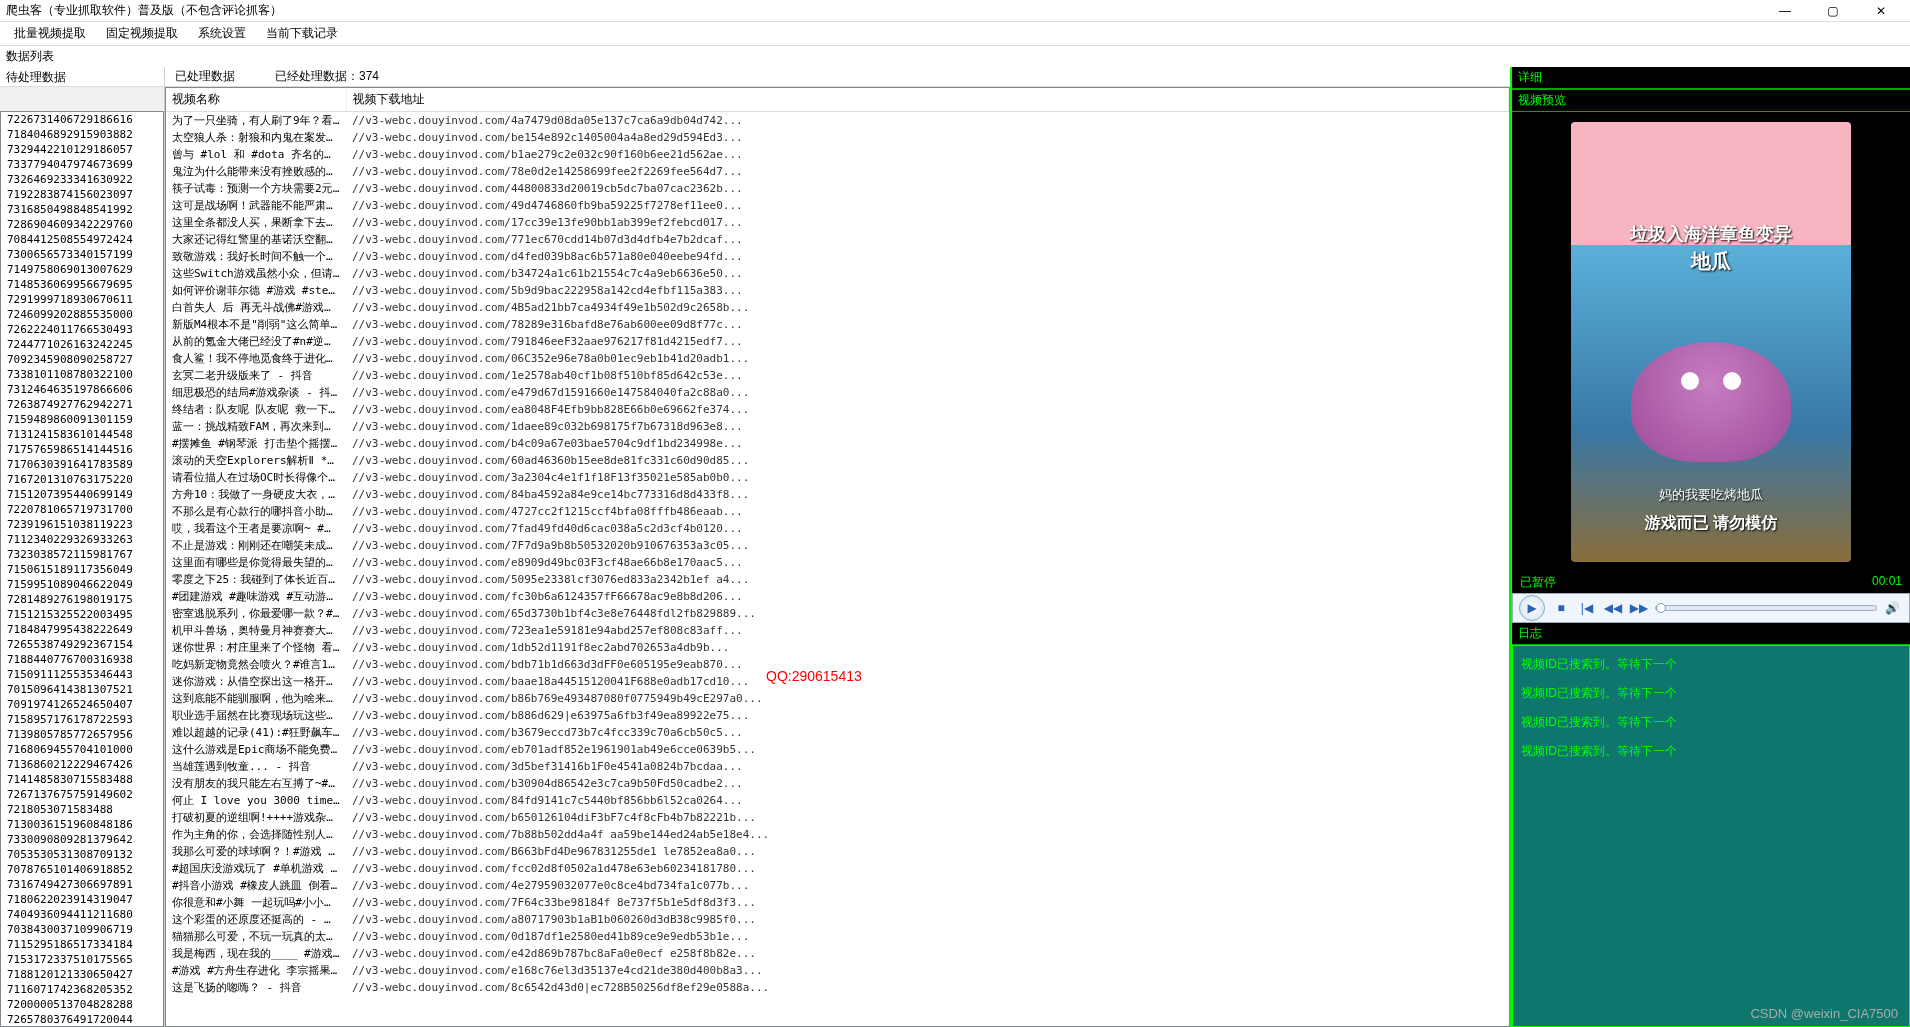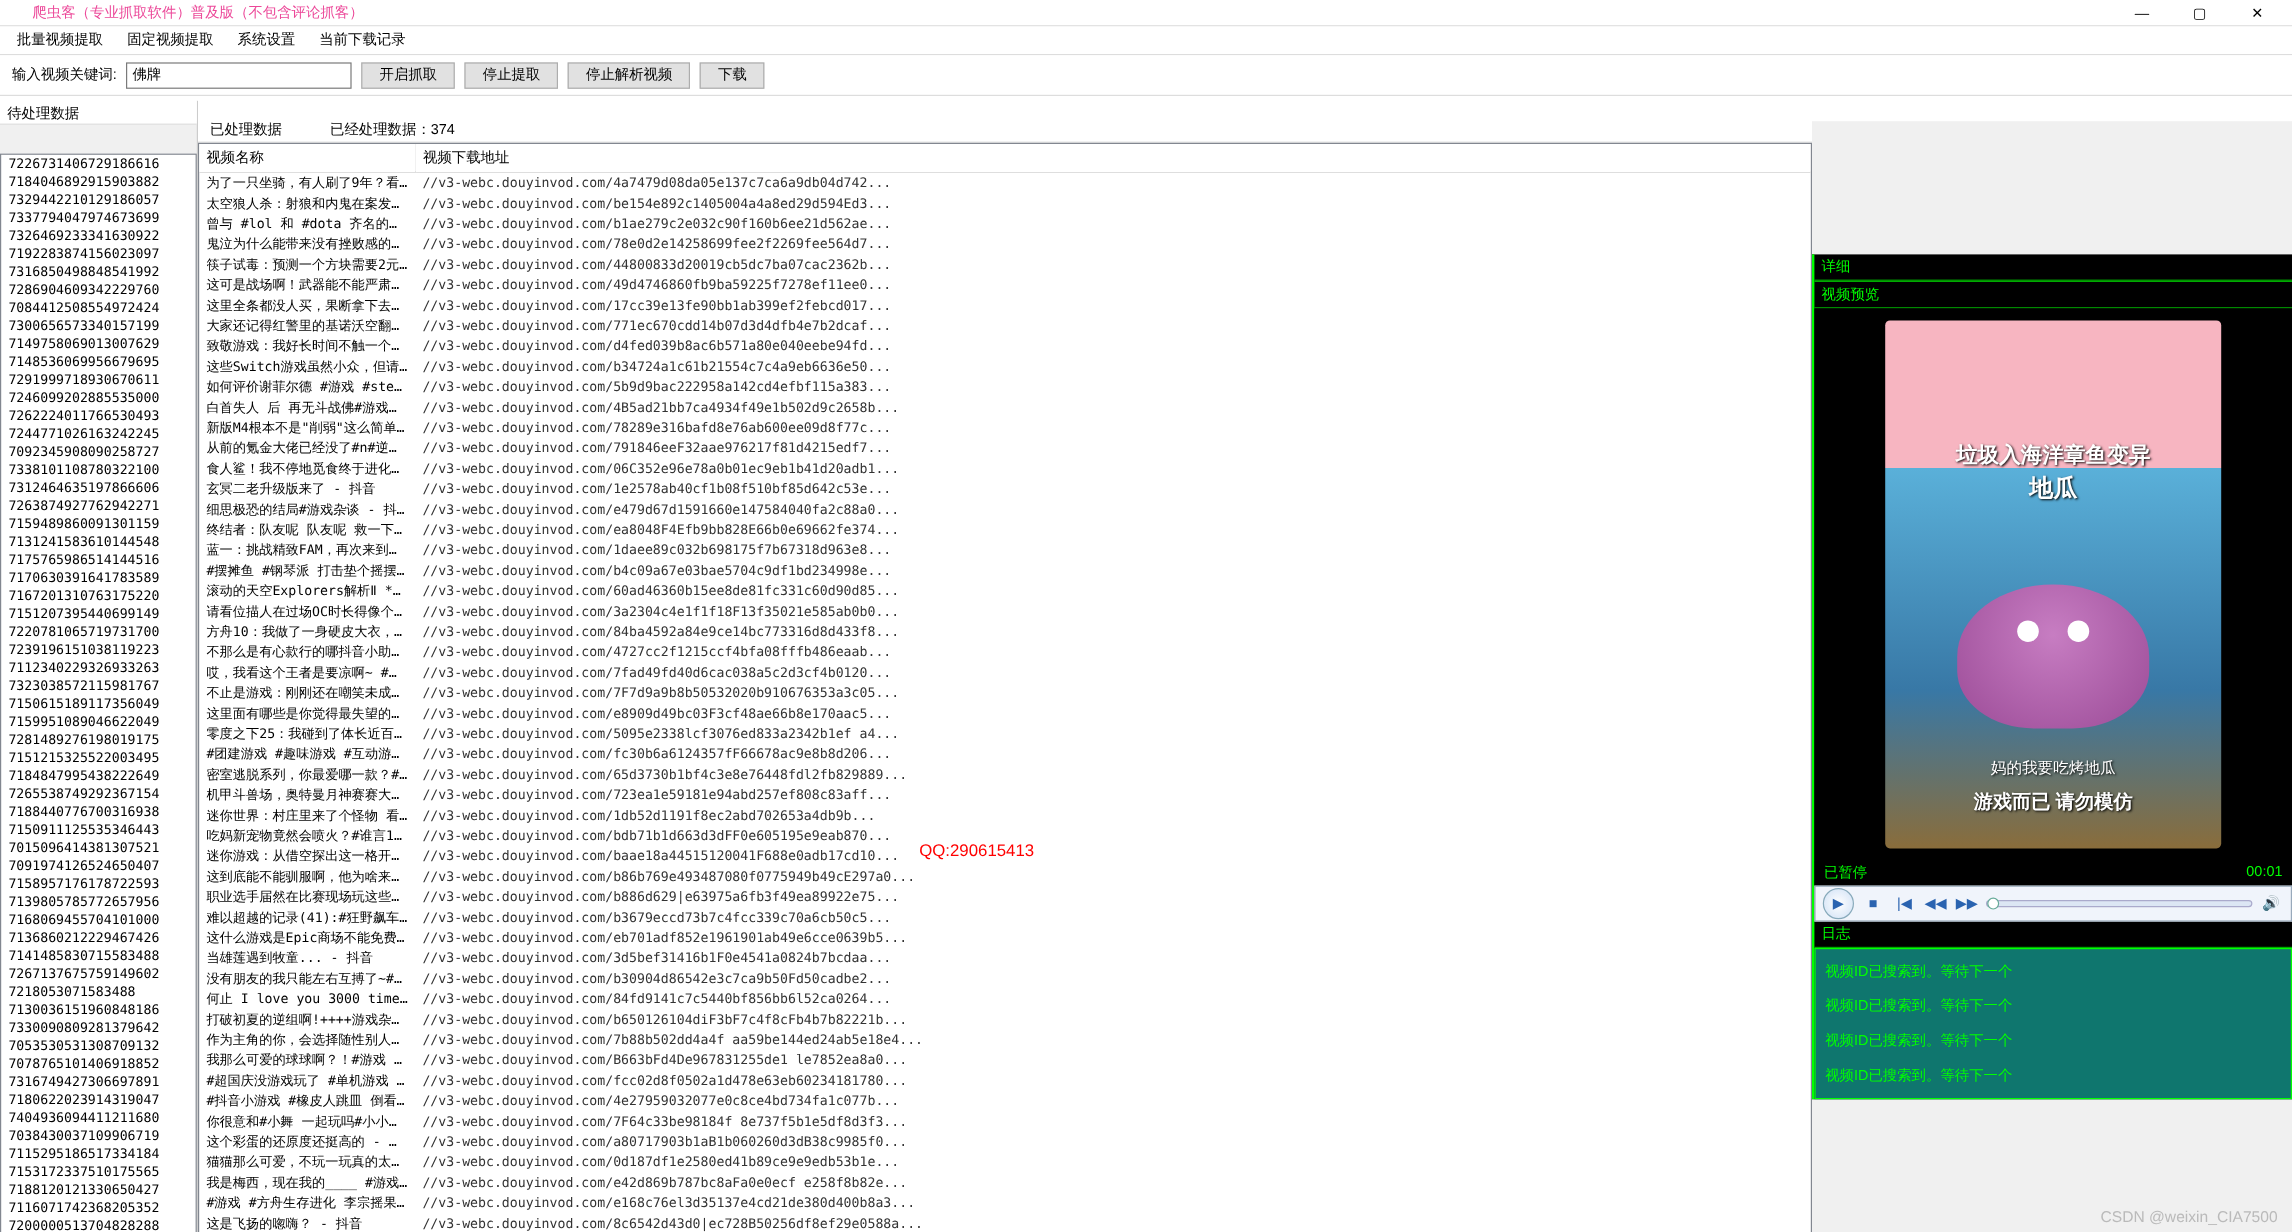--- a/index.html
+++ b/index.html
@@ -1,29 +1,29 @@
 <!DOCTYPE html>
 <html><head>
 <meta charset="utf-8">
 <style>
 * { margin: 0; padding: 0; box-sizing: border-box; font-family: "Microsoft YaHei", SimSun, sans-serif; font-size: 12px; }
 body { background: #f0f0f0; overflow: hidden; }
 .window { width: 1910px; height: 1027px; display: flex; flex-direction: column; background: #f0f0f0; }
 .titlebar { height: 22px; display: flex; align-items: center; padding: 0 6px; background: #fff; border-bottom: 1px solid #ddd; }
-.titlebar .title { flex: 1; color: #ec4899; font-size: 12px; margin-left: 21px; }
+.titlebar .title { flex: 1; color: #000000; font-size: 12px; }
 .titlebar .winbtns { display: flex; gap: 2px; }
 .titlebar .winbtn { width: 46px; height: 20px; display: flex; align-items: center; justify-content: center; cursor: pointer; }
 .menubar { height: 24px; display: flex; align-items: center; padding: 0 4px; background: #fff; border-bottom: 1px solid #ddd; }
 .menubar .menuitem { padding: 4px 10px; cursor: pointer; }
 .toolbar-search { height: 34px; display: flex; align-items: center; padding: 4px 10px; gap: 8px; background: #fff; border-bottom: 1px solid #ddd; }
 .toolbar-search .label { font-size: 12px; }
 .toolbar-search input { width: 188px; height: 22px; border: 1px solid #7a7a7a; padding: 0 4px; }
 .toolbar-search .btn { height: 22px; padding: 0 14px; background: #e1e1e1; border: 1px solid #adadad; cursor: pointer; }
 .section-title { padding: 2px 6px; background: #fff; font-size: 12px; }
-.main { flex: 1; display: flex; min-height: 0; align-items: center; }
+.main { flex: 1; display: flex; min-height: 0; }
 .left-col { width: 165px; display: flex; flex-direction: column; border-right: 1px solid #ccc; }
 .col-header { height: 20px; padding: 2px 6px; background: #fff; border-bottom: 1px solid #ddd; font-size: 12px; }
 .id-list { flex: 1; overflow-y: auto; background: #fff; border: 1px solid #828790; margin-top: 24px; }
 .id-list .row { padding: 1px 6px; font-size: 11px; font-family: Consolas, monospace; white-space: nowrap; cursor: pointer; }
 .mid-col { flex: 1; display: flex; flex-direction: column; min-width: 0; }
 .mid-header { height: 20px; display: flex; align-items: center; padding: 2px 10px; gap: 40px; background: #fff; border-bottom: 1px solid #ddd; }
 .table-wrap { flex: 1; overflow: auto; background: #fff; border: 1px solid #828790; position: relative; }
 table { width: 100%; border-collapse: collapse; table-layout: fixed; }
 th { text-align: left; padding: 3px 6px; background: #fff; border-bottom: 1px solid #ddd; border-right: 1px solid #eee; font-weight: normal; position: sticky; top: 0; }
 td { padding: 1px 6px; font-size: 11px; white-space: nowrap; overflow: hidden; text-overflow: ellipsis; font-family: SimSun, monospace; }
@@ -67,28 +67,20 @@
     </div>
   </div>
 
   <div class="menubar">
     <div class="menuitem">批量视频提取</div>
     <div class="menuitem">固定视频提取</div>
     <div class="menuitem">系统设置</div>
     <div class="menuitem">当前下载记录</div>
   </div>
 
-  <div class="toolbar-search">
-    <span class="label">输入视频关键词:</span>
-    <input type="text" value="佛牌" style="">
-    <button class="btn">开启抓取</button>
-    <button class="btn">停止提取</button>
-    <button class="btn">停止解析视频</button>
-    <button class="btn">下载</button>
-  </div>
 
   <div class="section-title">数据列表</div>
 
   <div class="main">
     <div class="left-col">
       <div class="col-header">待处理数据</div>
       <div class="id-list" id="id-list">
           <div class="row">7226731406729186616</div>
           <div class="row">7184046892915903882</div>
           <div class="row">7329442210129186057</div>

